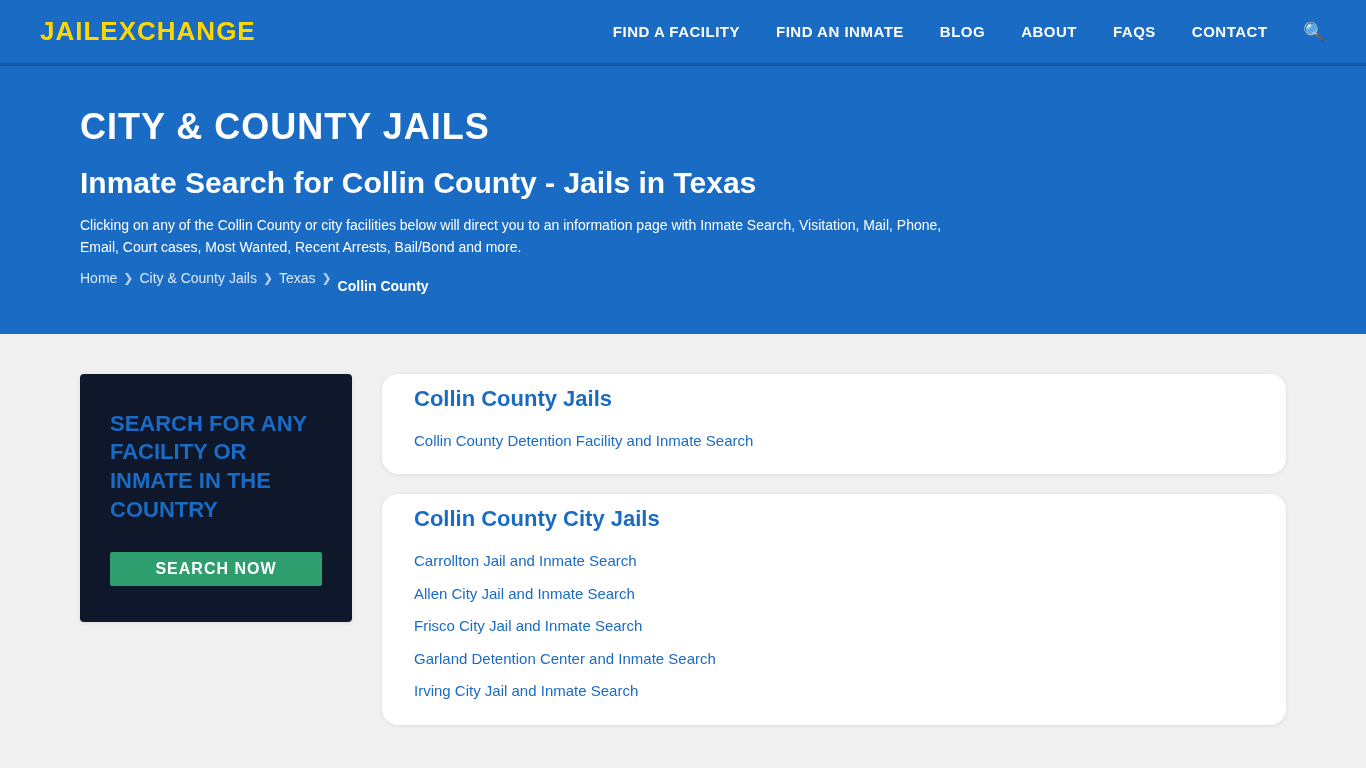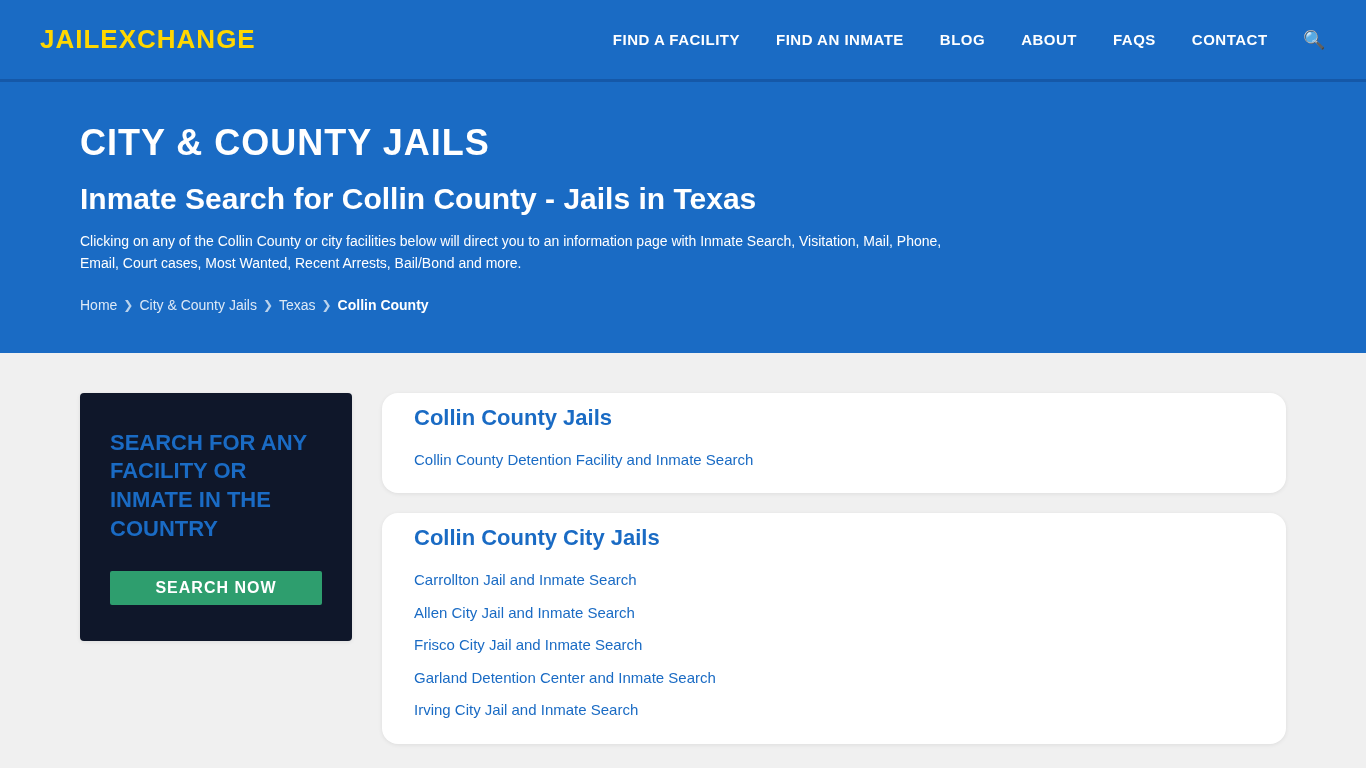--- a/index.html
+++ b/index.html
@@ -5,21 +5,21 @@
     * { margin: 0; padding: 0; box-sizing: border-box; }
     body { font-family: Arial, sans-serif; background: #f0f0f0; min-height: 768px; width: 1366px; }
 
     
     nav {
       background: #1a6bc4;
       display: flex;
       align-items: center;
       justify-content: space-between;
       padding: 0 40px;
-      height: 82px;
+      height: 66px;
       border-bottom: 3px solid #1558a8;
     }
     .logo {
       font-size: 26px;
       font-weight: 900;
       color: white;
       letter-spacing: 1px;
       text-transform: uppercase;
     }
     .logo span {
@@ -59,39 +59,40 @@
     }
     .hero-title {
       font-size: 30px;
       font-weight: 800;
       margin-bottom: 14px;
     }
     .hero-desc {
       font-size: 14px;
       line-height: 1.6;
       max-width: 900px;
-      margin-bottom: 22px;
+      margin-bottom: 3px;
     }
     .breadcrumb {
       font-size: 14px;
       display: flex;
       align-items: center;
       gap: 6px;
     }
     .breadcrumb a {
       color: rgba(255,255,255,0.85);
       text-decoration: none;
     }
     .breadcrumb .sep {
       color: rgba(255,255,255,0.7);
       font-size: 12px;
     }
     .breadcrumb .current {
       color: white;
       font-weight: 700;
+      margin-top: 16px;
     }
 
     
     .content-area {
       background: #f0f0f0;
       padding: 40px 80px;
       display: flex;
       gap: 30px;
       align-items: flex-start;
     }

